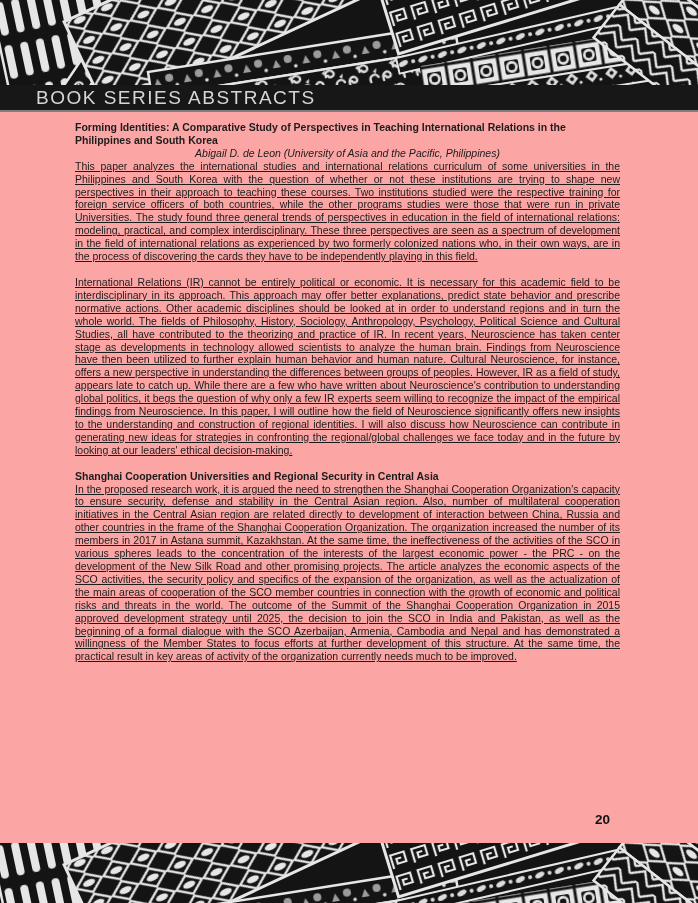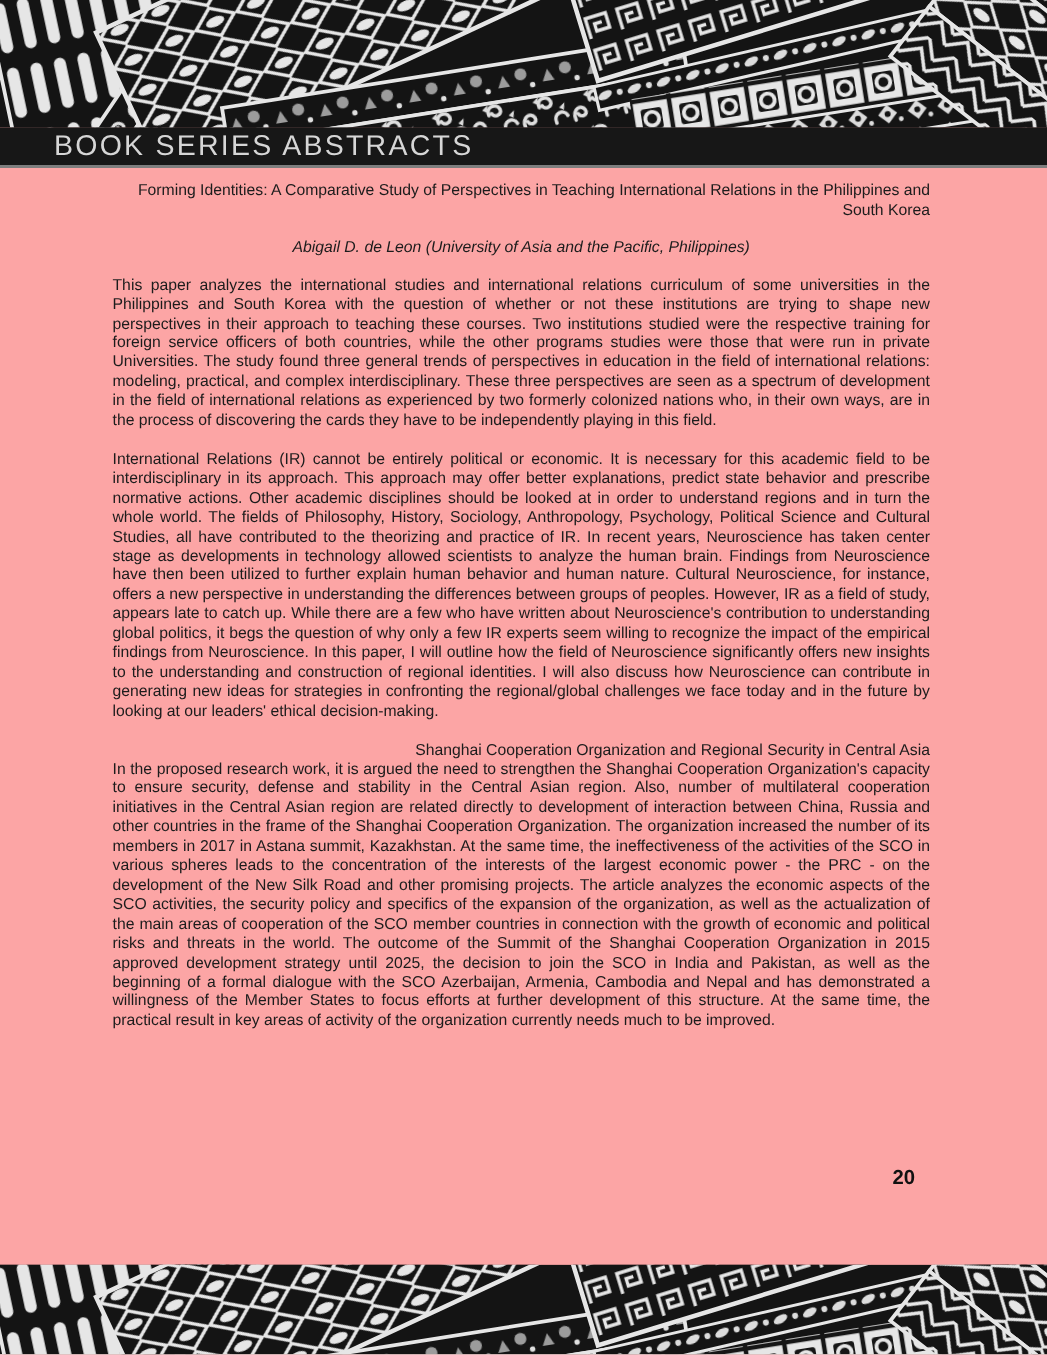--- a/index.html
+++ b/index.html
@@ -28,33 +28,34 @@
     letter-spacing:1.5px;
     padding-left:36px;
     font-weight:400;
     white-space:nowrap;
   }
   .content{
     position:absolute;left:75px;top:121px;width:545px;
   }
   .abstract{margin:0 0 13px 0;}
   .abstract h2{
-    margin:0;font-size:10.5px;font-weight:normal;line-height:12.9px;
-    text-align:right;
+    margin:0;font-size:10.5px;font-weight:bold;line-height:12.9px;
+    text-align:left;
   }
   .abstract .author{
-    margin:12px;font-size:10.5px;font-style:italic;line-height:12.9px;
+    margin:0;font-size:10.5px;font-style:italic;line-height:12.9px;
     text-align:center;
   }
   .abstract .body{
     margin:0;font-size:10.5px;line-height:12.9px;
     text-align:justify;
+    text-decoration:underline;
   }
   .page-number{
-    position:absolute;top:777px;right:88px;
+    position:absolute;top:812px;right:88px;
     font-size:13.5px;font-weight:bold;color:#111;
   }
   .hidden-defs{position:absolute;width:0;height:0;overflow:hidden;}
 </style>
 </head>
 <body>
 
 <svg class="hidden-defs" xmlns="http://www.w3.org/2000/svg" aria-hidden="true">
   <defs>
     <pattern id="p-bars" width="16" height="44" patternUnits="userSpaceOnUse">
@@ -182,21 +183,21 @@
       <h2>Forming Identities: A Comparative Study of Perspectives in Teaching International Relations in the Philippines and South Korea</h2>
       <p class="author">Abigail D. de Leon (University of Asia and the Pacific, Philippines)</p>
       <p class="body">This paper analyzes the international studies and international relations curriculum of some universities in the Philippines and South Korea with the question of whether or not these institutions are trying to shape new perspectives in their approach to teaching these courses. Two institutions studied were the respective training for foreign service officers of both countries, while the other programs studies were those that were run in private Universities. The study found three general trends of perspectives in education in the field of international relations: modeling, practical, and complex interdisciplinary. These three perspectives are seen as a spectrum of development in the field of international relations as experienced by two formerly colonized nations who, in their own ways, are in the process of discovering the cards they have to be independently playing in this field.</p>
     </article>
 
     <article class="abstract">
       <p class="body">International Relations (IR) cannot be entirely political or economic. It is necessary for this academic field to be interdisciplinary in its approach. This approach may offer better explanations, predict state behavior and prescribe normative actions. Other academic disciplines should be looked at in order to understand regions and in turn the whole world. The fields of Philosophy, History, Sociology, Anthropology, Psychology, Political Science and Cultural Studies, all have contributed to the theorizing and practice of IR. In recent years, Neuroscience has taken center stage as developments in technology allowed scientists to analyze the human brain. Findings from Neuroscience have then been utilized to further explain human behavior and human nature. Cultural Neuroscience, for instance, offers a new perspective in understanding the differences between groups of peoples. However, IR as a field of study, appears late to catch up. While there are a few who have written about Neuroscience's contribution to understanding global politics, it begs the question of why only a few IR experts seem willing to recognize the impact of the empirical findings from Neuroscience. In this paper, I will outline how the field of Neuroscience significantly offers new insights to the understanding and construction of regional identities. I will also discuss how Neuroscience can contribute in generating new ideas for strategies in confronting the regional/global challenges we face today and in the future by looking at our leaders' ethical decision-making.</p>
     </article>
 
     <article class="abstract">
-      <h2>Shanghai Cooperation Organization and Regional Security in Central Asia</h2>
+      <h2>Shanghai Cooperation Universities and Regional Security in Central Asia</h2>
       <p class="body">In the proposed research work, it is argued the need to strengthen the Shanghai Cooperation Organization's capacity to ensure security, defense and stability in the Central Asian region. Also, number of multilateral cooperation initiatives in the Central Asian region are related directly to development of interaction between China, Russia and other countries in the frame of the Shanghai Cooperation Organization. The organization increased the number of its members in 2017 in Astana summit, Kazakhstan. At the same time, the ineffectiveness of the activities of the SCO in various spheres leads to the concentration of the interests of the largest economic power - the PRC - on the development of the New Silk Road and other promising projects. The article analyzes the economic aspects of the SCO activities, the security policy and specifics of the expansion of the organization, as well as the actualization of the main areas of cooperation of the SCO member countries in connection with the growth of economic and political risks and threats in the world. The outcome of the Summit of the Shanghai Cooperation Organization in 2015 approved development strategy until 2025, the decision to join the SCO in India and Pakistan, as well as the beginning of a formal dialogue with the SCO Azerbaijan, Armenia, Cambodia and Nepal and has demonstrated a willingness of the Member States to focus efforts at further development of this structure. At the same time, the practical result in key areas of activity of the organization currently needs much to be improved.</p>
     </article>
 
   </main>
 
   <div class="page-number">20</div>
 
   <div class="border border-bottom">
     <svg width="698" height="60" viewBox="0 0 698 60">
       <use href="#border-art"></use>

